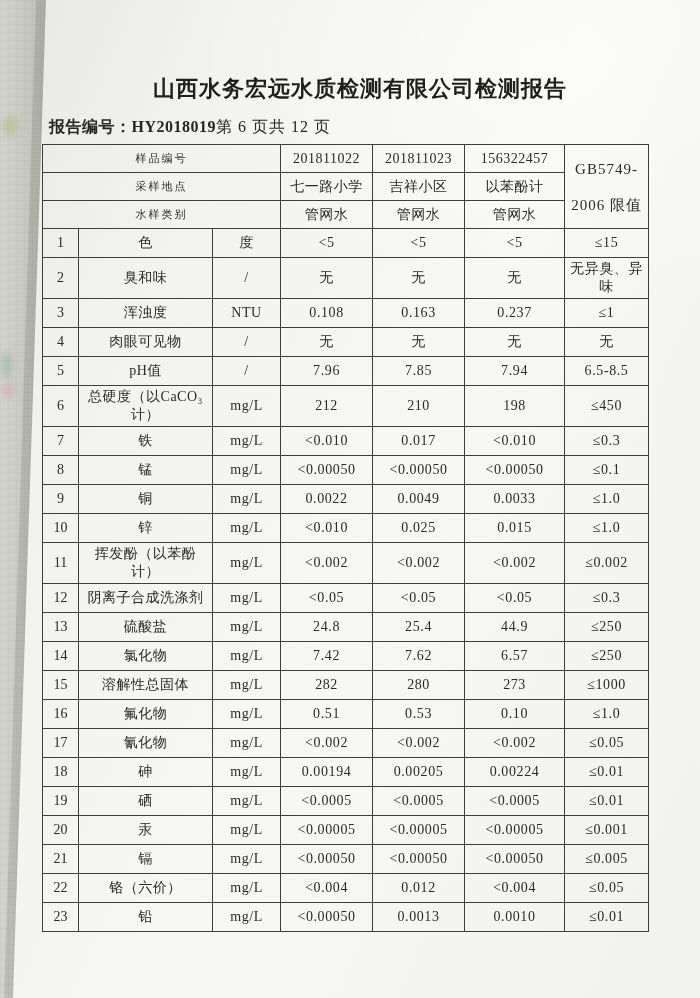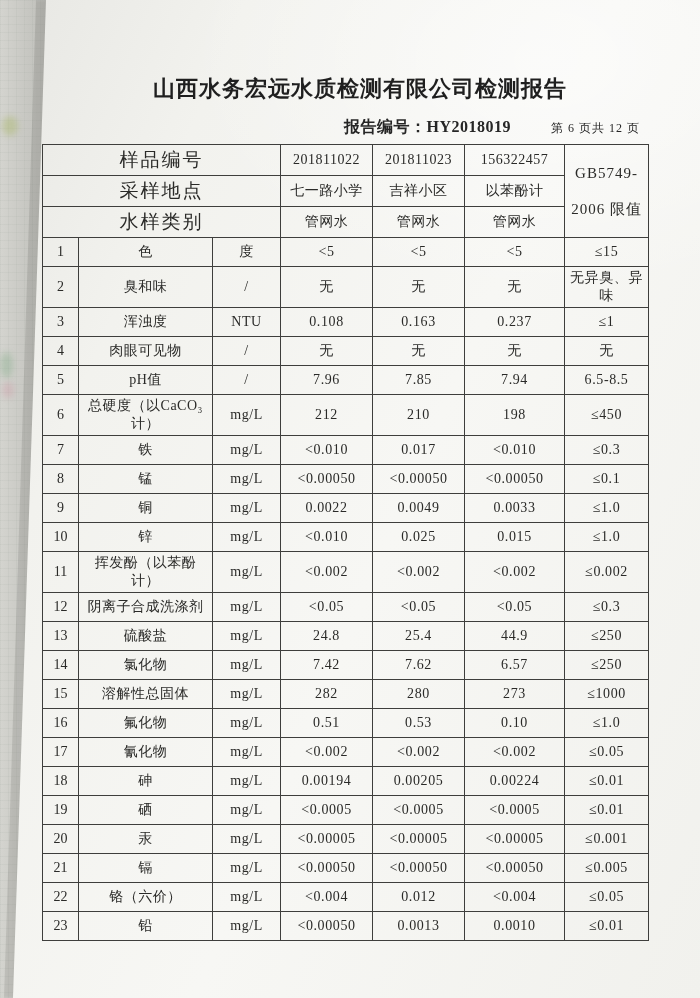--- a/index.html
+++ b/index.html
@@ -37,38 +37,38 @@
       radial-gradient(ellipse 600px 400px at 78% 6%, rgba(255,255,255,0.55), transparent 60%),
       linear-gradient(113deg, #e7e7e3 0%, #f2f2ee 22%, #f7f7f4 55%, #f1f1ed 100%);
   }
   .title {
     position: absolute; top: 74px; left: 40px; right: 20px;
     text-align: center; font-size: 22px; font-weight: 700; letter-spacing: 1px;
     color: #1f1f1f;
   }
   .meta {
     position: absolute; top: 117px; left: 49px; right: 60px;
-    display: flex; justify-content: flex-end; align-items: baseline; gap: 40px;
+    display: flex; justify-content: flex-start; align-items: baseline;
   }
   .report-no { font-size: 16px; font-weight: 600; letter-spacing: 0.5px; }
-  .page-ind  { font-size: 12px; font-weight: 400; letter-spacing: 1px; }
+  .page-ind  { font-size: 16px; font-weight: 400; letter-spacing: 1px; }
   table.results {
     position: absolute; left: 42px; top: 144px; width: 606px;
     border-collapse: collapse; table-layout: fixed;
     font-size: 14px;
   }
   table.results td {
     border: 1px solid #3e3e3c;
     text-align: center; vertical-align: middle;
     padding: 2px 3px;
     color: #2a2a28;
   }
   tr.hrow { height: 28px; }
   tr.drow { height: 29px; }
-  td.hlabel { font-size: 19px; letter-spacing: 2px; }
+  td.hlabel { font-size: 11px; letter-spacing: 2px; }
   td.hval { letter-spacing: 0.5px; }
   td.limit-head { font-size: 15px; letter-spacing: 1px; line-height: 2.4; margin-top: 8px; }
   td.c-name { text-align: left; padding-left: 8px; letter-spacing: 0.5px; }
   td.c-no { color: #333; }
   td.c-val, td.c-limit, td.c-unit { letter-spacing: 0.6px; }
 </style>
 </head>
 <body>
 
 <div class="scan-bed"></div>

